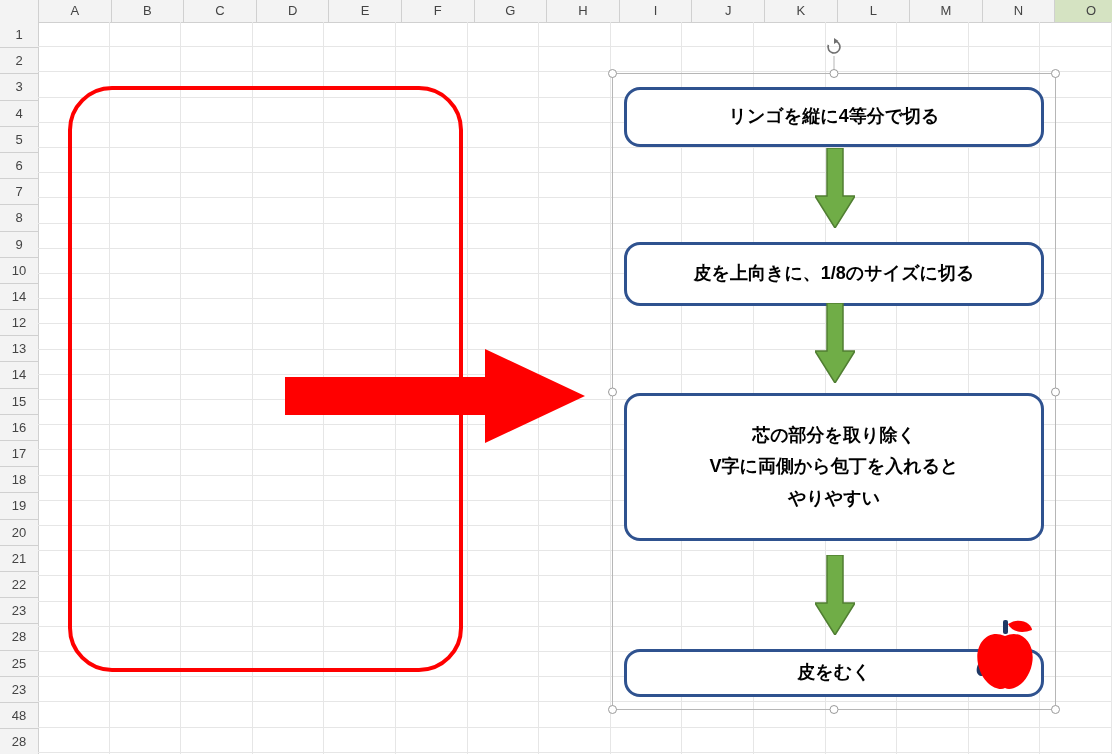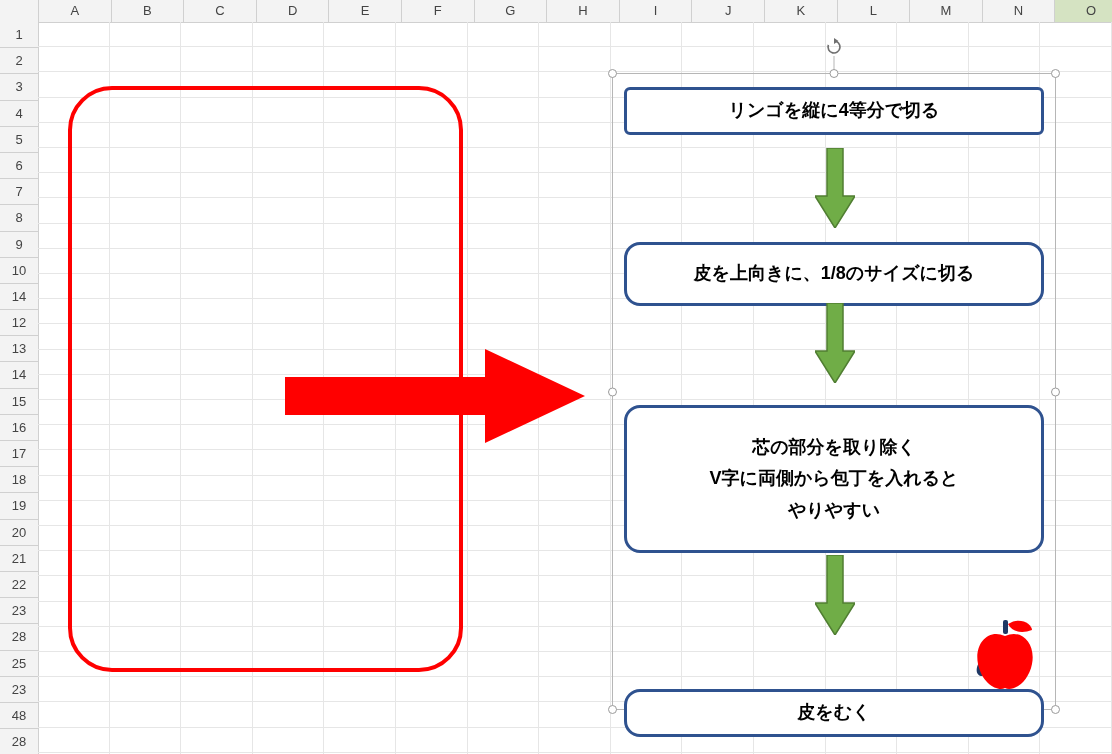--- a/index.html
+++ b/index.html
@@ -254,47 +254,47 @@
     <div class="sel-handle h-tl"></div>
     <div class="sel-handle h-t"></div>
     <div class="sel-handle h-tr"></div>
     <div class="sel-handle h-l"></div>
     <div class="sel-handle h-r"></div>
     <div class="sel-handle h-bl"></div>
     <div class="sel-handle h-b"></div>
     <div class="sel-handle h-br"></div>
   </div>
 
-  <div class="flow-box" style="top:87px; height:48px;border-radius:6px;">
+  <div class="flow-box" style="top:87px; height:60px;">
     <div class="flow-text">リンゴを縦に4等分で切る</div>
   </div>
 
   <svg class="green-arrow" style="top:148px; height:80px;" viewBox="0 0 40 80">
     <polygon points="12,0 28,0 28,48 40,48 20,80 0,48 12,48" fill="#70ad47" stroke="#507e32" stroke-width="1.5"></polygon>
   </svg>
 
   <div class="flow-box" style="top:242px; height:64px;">
     <div class="flow-text">皮を上向きに、1/8のサイズに切る</div>
   </div>
 
   <svg class="green-arrow" style="top:303px; height:80px;" viewBox="0 0 40 80">
     <polygon points="12,0 28,0 28,48 40,48 20,80 0,48 12,48" fill="#70ad47" stroke="#507e32" stroke-width="1.5"></polygon>
   </svg>
 
-  <div class="flow-box" style="top:393px; height:148px;margin-top:12px;">
+  <div class="flow-box" style="top:393px; height:148px;">
     <div class="flow-text">芯の部分を取り除く
 V字に両側から包丁を入れると
 やりやすい</div>
   </div>
 
   <svg class="green-arrow" style="top:555px; height:80px;" viewBox="0 0 40 80">
     <polygon points="12,0 28,0 28,48 40,48 20,80 0,48 12,48" fill="#70ad47" stroke="#507e32" stroke-width="1.5"></polygon>
   </svg>
 
-  <div class="flow-box" style="top:649px; height:48px;margin-top:40px;">
+  <div class="flow-box" style="top:649px; height:48px;">
     <div class="flow-text">皮をむく</div>
   </div>
 
   <svg class="apple-icon" viewBox="0 0 70 76">
 
     <path d="M12 40 C6 28 14 20 24 24 C24 46 16 58 12 58 C6 58 4 50 12 40 Z" fill="#1f3864"></path>
 
     <rect x="33" y="2" width="5" height="14" rx="2" fill="#1f3864"></rect>
 
     <path d="M38 6 C50 -2 62 6 62 12 C52 16 42 14 38 6 Z" fill="#ff0000"></path>

